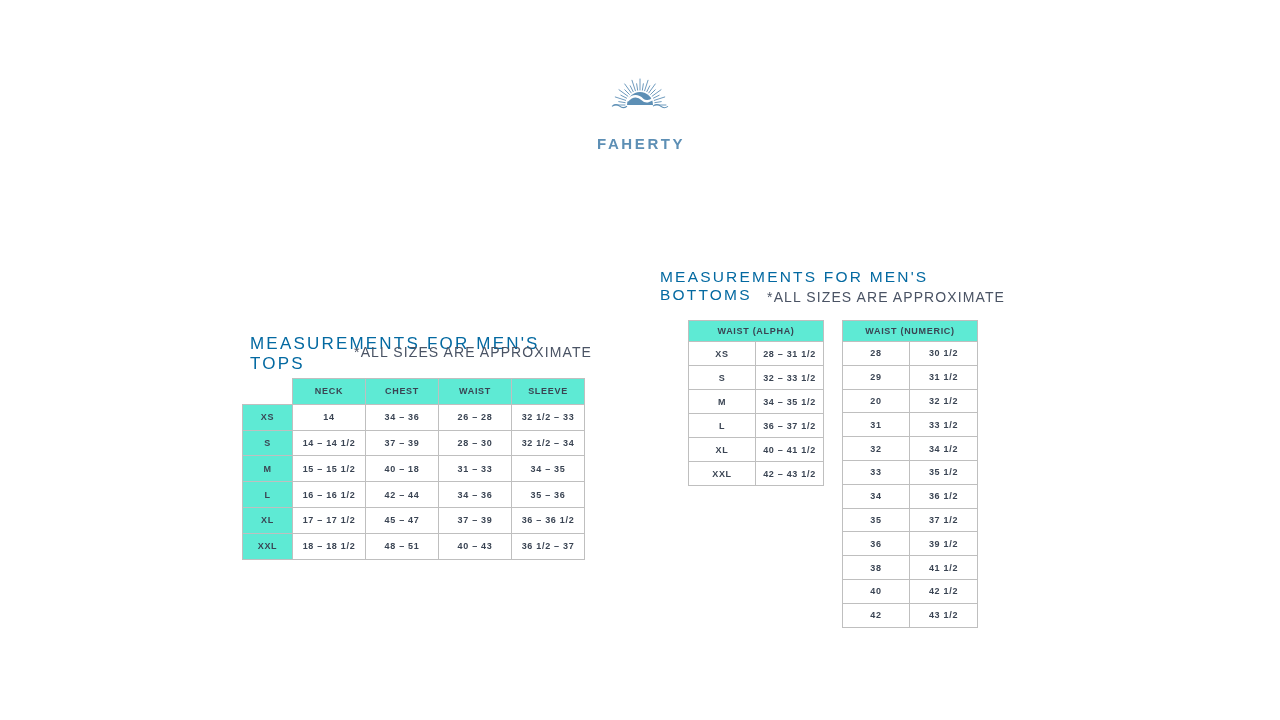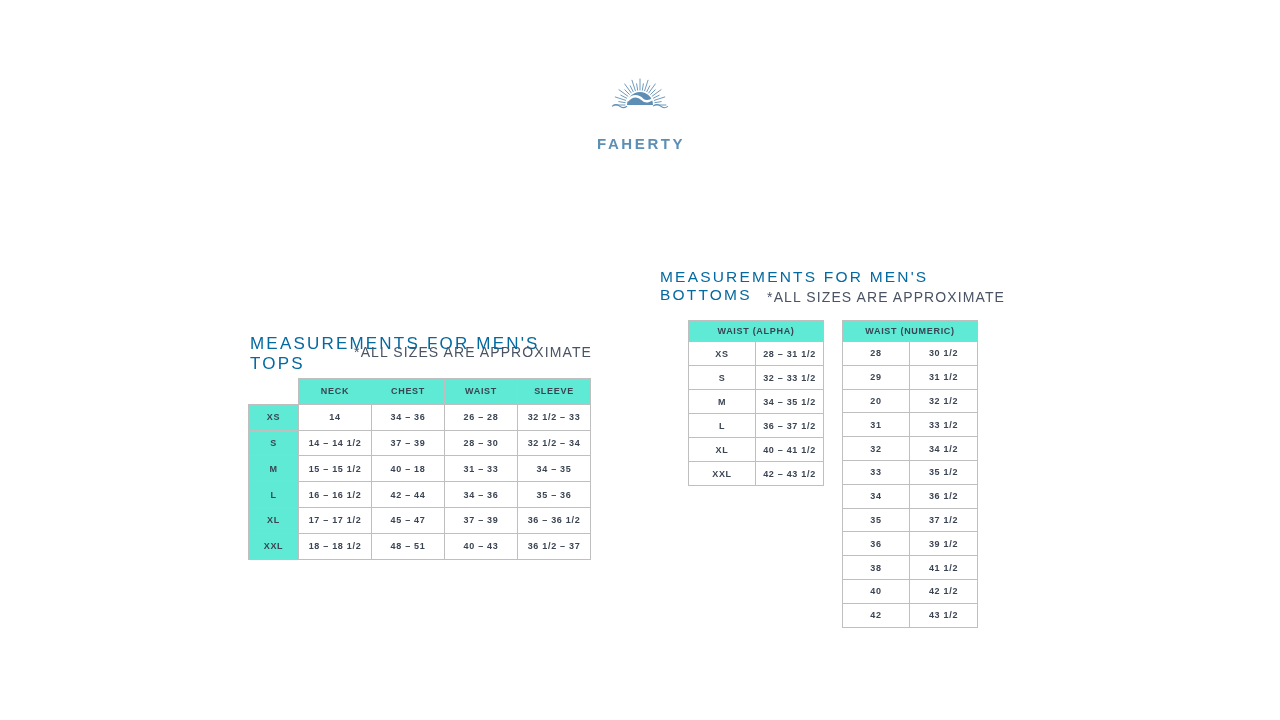--- a/index.html
+++ b/index.html
@@ -19,21 +19,21 @@
   .bottoms-sub   { left: 660px; top: 289px; width: 345px; }
   .section-sub { font-size: 14px; font-weight: 400; color: #4a5364; text-align: right; letter-spacing: 1.1px; }
 
   
   table { border-collapse: collapse; table-layout: fixed; }
   th, td { border: 1px solid #bfbfbf; text-align: center; vertical-align: middle;
     font-size: 9px; font-weight: 600; letter-spacing: 0.7px; color: #3a4453; }
   th { background: #5eead4; }
   td { background: #ffffff; }
 
-  .tops-table { left: 248px; top: 378px; width: 342px; }
+  .tops-table { left: 242px; top: 378px; width: 342px; }
   .tops-table th, .tops-table td { height: 25.8px; }
   .tops-table .corner { border: none; background: transparent; }
 
   .bottoms-table { width: 135px; }
   .alpha-table { left: 688px; top: 320px; }
   .numeric-table { left: 842px; top: 320px; }
   .bottoms-table thead th { height: 21px; }
   .alpha-table td { height: 24px; }
   .numeric-table td { height: 23.8px; }
 </style>

